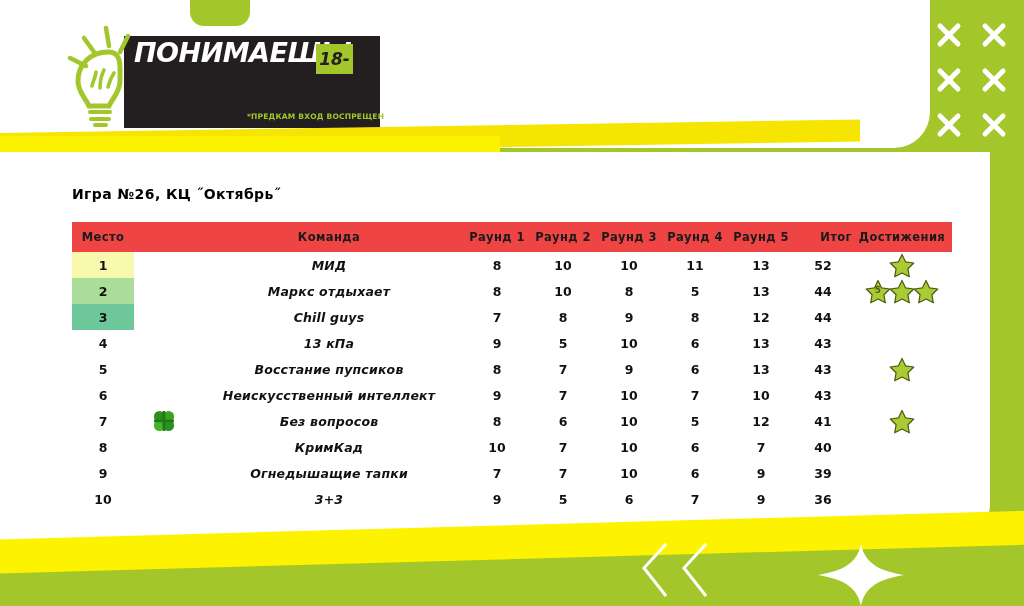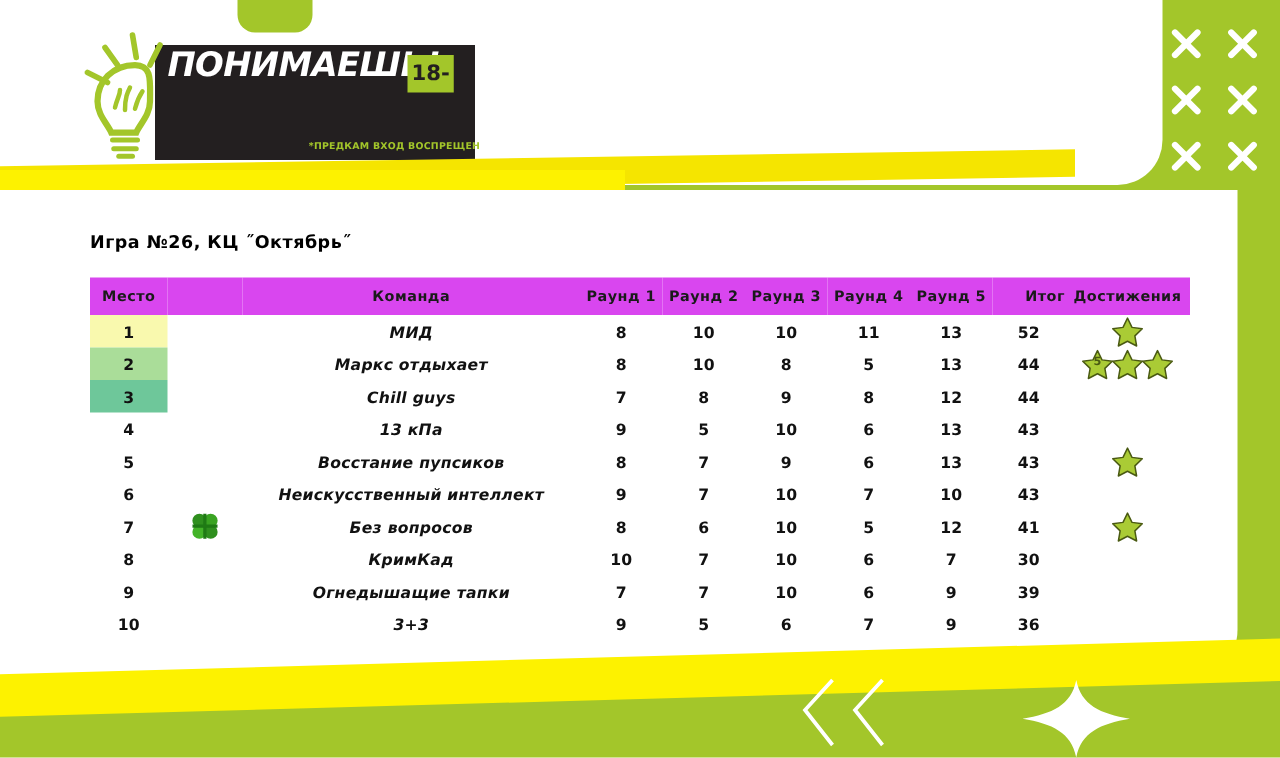--- a/index.html
+++ b/index.html
@@ -59,40 +59,40 @@
   }
   .bulb{position:absolute;left:0px;top:2px;width:96px;height:104px;}
   .logo-txt{
     position:absolute;left:72px;top:16px;width:250px;
     color:#fff;font-family:"DejaVu Sans","Liberation Sans",sans-serif;
     font-weight:bold;font-style:italic;letter-spacing:-0.5px;
   }
   .lt1{font-size:27px;line-height:29px;white-space:nowrap;}
   .lt2{font-size:27px;line-height:29px;white-space:nowrap;}
   .badge18{
-    position:absolute;left:264px;top:22px;width:37px;height:30px;background:#a3c62a;
-    color:#231f20;font-size:17px;font-weight:bold;
+    position:absolute;left:254px;top:22px;width:37px;height:30px;background:#a3c62a;
+    color:#231f20;font-size:17px;font-weight:bold;font-style:italic;
     display:flex;align-items:center;justify-content:center;
   }
   .tagline{
     position:absolute;left:185px;top:90px;width:135px;
     color:#a3c62a;font-size:7.5px;font-weight:bold;letter-spacing:.2px;
     text-align:right;white-space:nowrap;
   }
 
   
   .subtitle{
     position:absolute;left:72px;top:186px;font-size:14px;font-weight:bold;
     color:#000000;letter-spacing:.4px;
   }
   table.results{
     position:absolute;left:72px;top:222px;width:880px;border-collapse:collapse;
   }
   table.results thead th{
-    background:#d946ef;color:#1a1a1a;font-size:11.5px;font-weight:bold;
+    background:#ef4444;color:#1a1a1a;font-size:11.5px;font-weight:bold;
     letter-spacing:.4px;padding:8px 0 8px 0;text-align:center;
   }
   table.results thead th.h-place{width:62px;}
   table.results thead th.h-luck{width:60px;}
   table.results thead th.h-team{width:270px;}
   table.results thead th.h-round{width:66px;}
   table.results thead th.h-total{width:58px;text-align:right;}
   table.results thead th.h-ach{width:100px;}
 
   table.results tbody td{
@@ -313,21 +313,21 @@
         </tr>
         <tr>
           <td class="place" style="">8</td>
           <td></td>
           <td class="team">КримКад</td>
           <td>10</td>
           <td>7</td>
           <td>10</td>
           <td>6</td>
           <td>7</td>
-          <td>30</td>
+          <td>40</td>
           <td class="ach"></td>
         </tr>
         <tr>
           <td class="place" style="">9</td>
           <td></td>
           <td class="team">Огнедышащие тапки</td>
           <td>7</td>
           <td>7</td>
           <td>10</td>
           <td>6</td>

